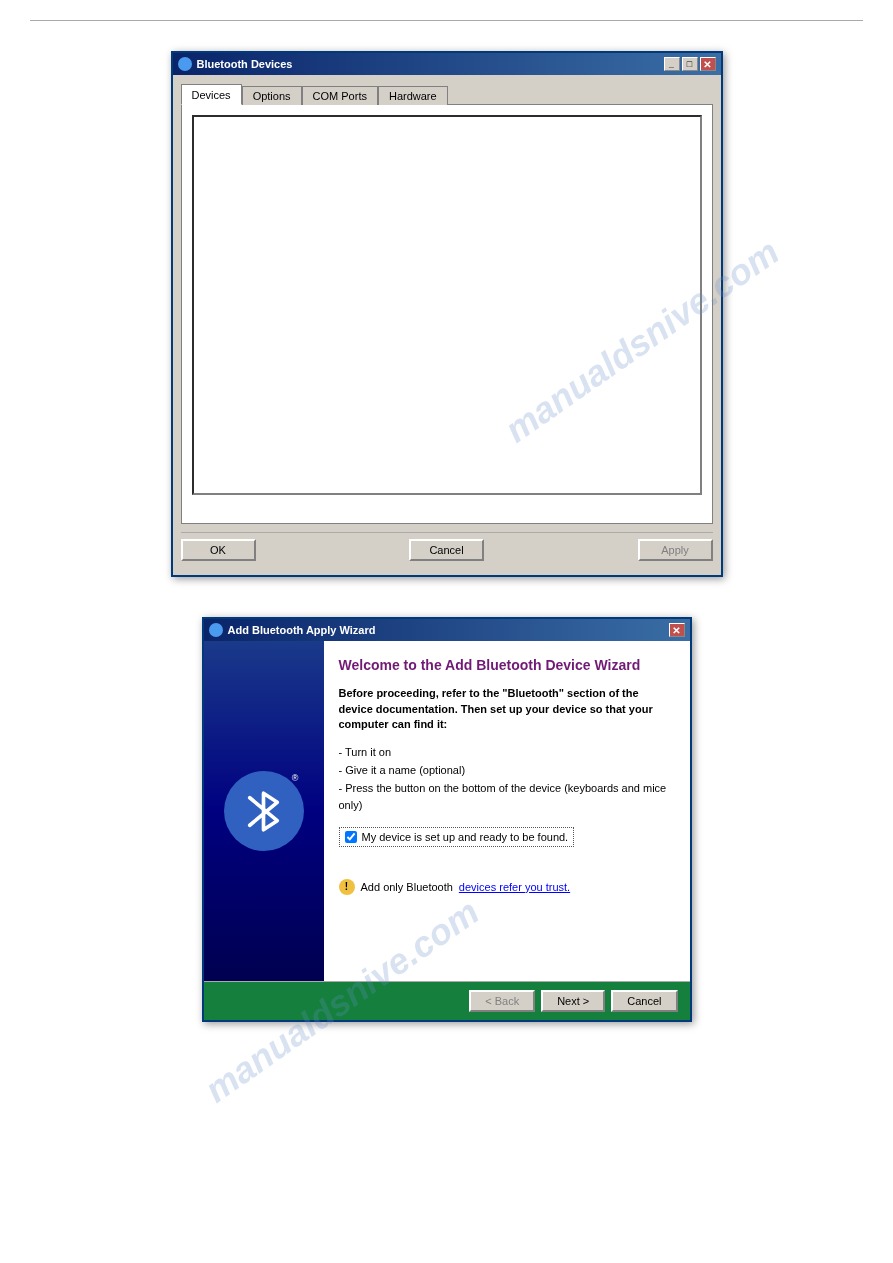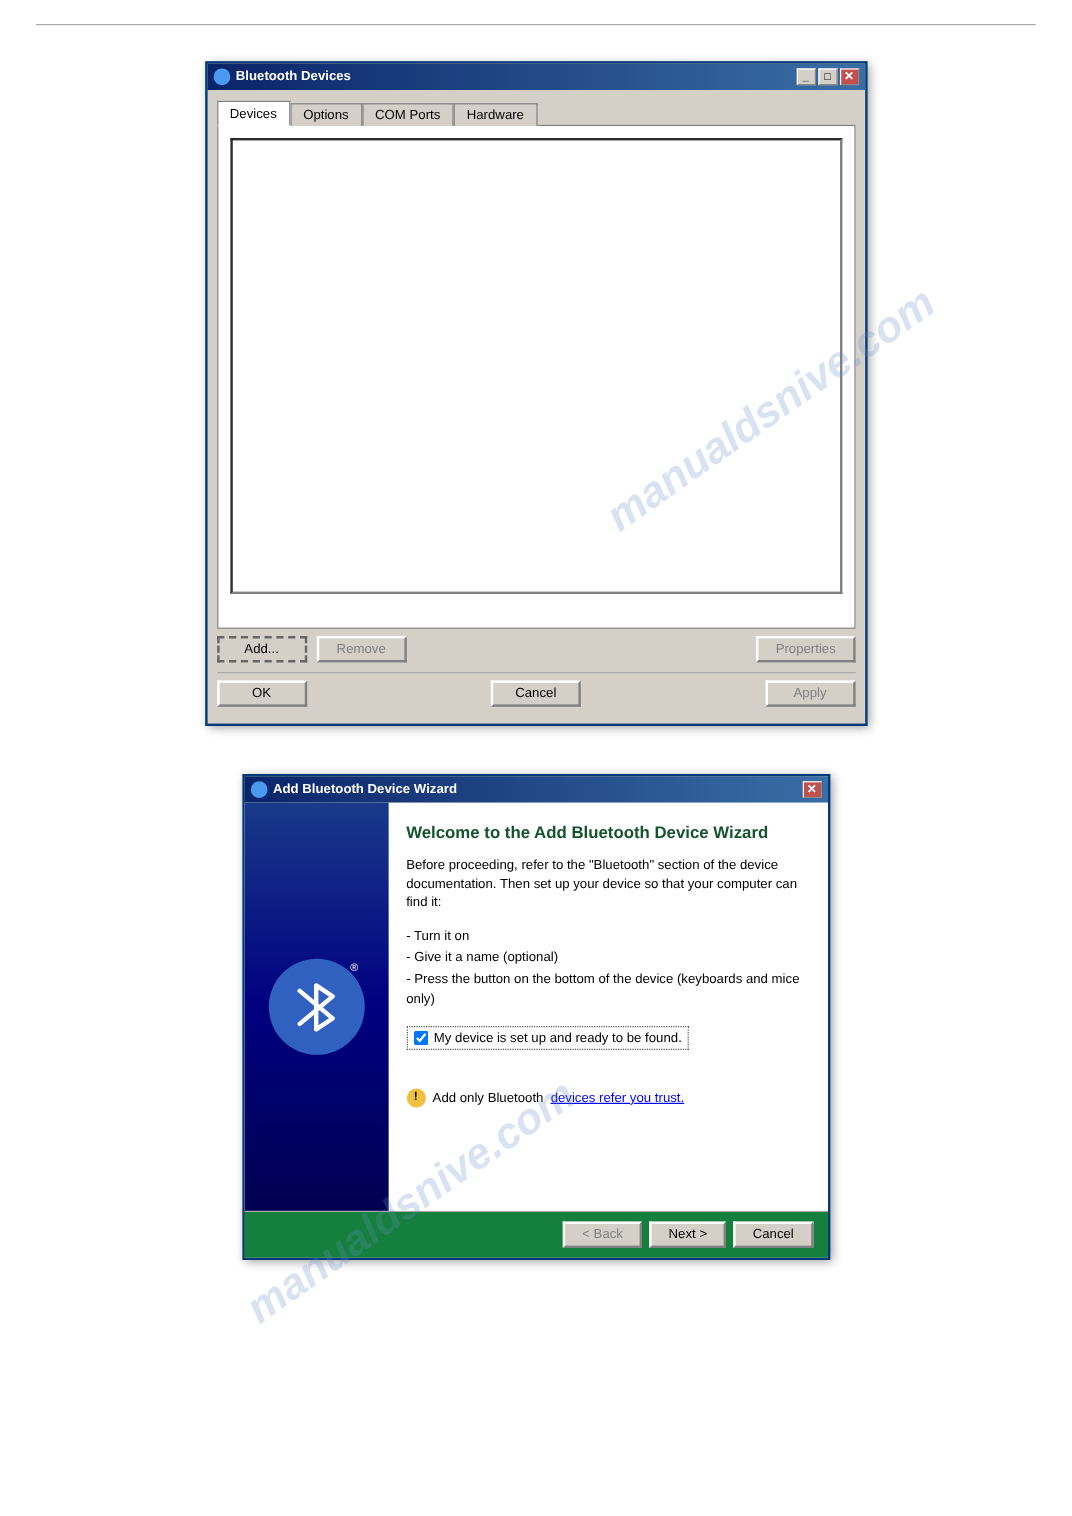--- a/index.html
+++ b/index.html
@@ -250,30 +250,31 @@
 
     .wizard-right {
       flex: 1;
       padding: 15px 15px 10px 15px;
       background: #fff;
     }
 
     .wizard-title {
       font-size: 14px;
       font-weight: bold;
-      color: #14532d;
+      color: #701a75;
       margin-bottom: 12px;
       line-height: 1.3;
     }
 
     .wizard-intro {
       font-size: 11px;
       color: #000;
       margin-bottom: 12px;
       line-height: 1.4;
+      font-weight: bold;
     }
 
     .wizard-steps {
       font-size: 11px;
       color: #000;
       margin-bottom: 12px;
       line-height: 1.6;
     }
 
     .wizard-security-row {
@@ -353,31 +354,20 @@
           </div>
           <div class="tab">
             <span>Hardware</span>
           </div>
         </div>
 
         <div class="tab-panel">
           <div class="device-list-area"></div>
         </div>
 
-        <div class="button-row">
-          <button class="win-btn dashed">
-            <span>Add...</span>
-          </button>
-          <button class="win-btn disabled">
-            <span>Remove</span>
-          </button>
-          <button class="win-btn disabled" style="margin-left:auto;">
-            <span>Properties</span>
-          </button>
-        </div>
 
         <div class="dialog-footer">
           <button class="win-btn">
             <span>OK</span>
           </button>
           <button class="win-btn">
             <span>Cancel</span>
           </button>
           <button class="win-btn disabled">
             <span>Apply</span>
@@ -387,21 +377,21 @@
       </div>
     </div>
   </div>
 
   <div class="dialog-wrapper">
     <div class="win-dialog add-wizard">
 
       <div class="title-bar">
         <div class="title-bar-text">
           <span class="title-bar-icon"></span>
-          <span>Add Bluetooth Device Wizard</span>
+          <span>Add Bluetooth Apply Wizard</span>
         </div>
         <div class="title-bar-buttons">
           <button class="title-btn close">✕</button>
         </div>
       </div>
 
       <div class="wizard-body">
 
         <div class="wizard-left">
           <div class="bluetooth-logo">

